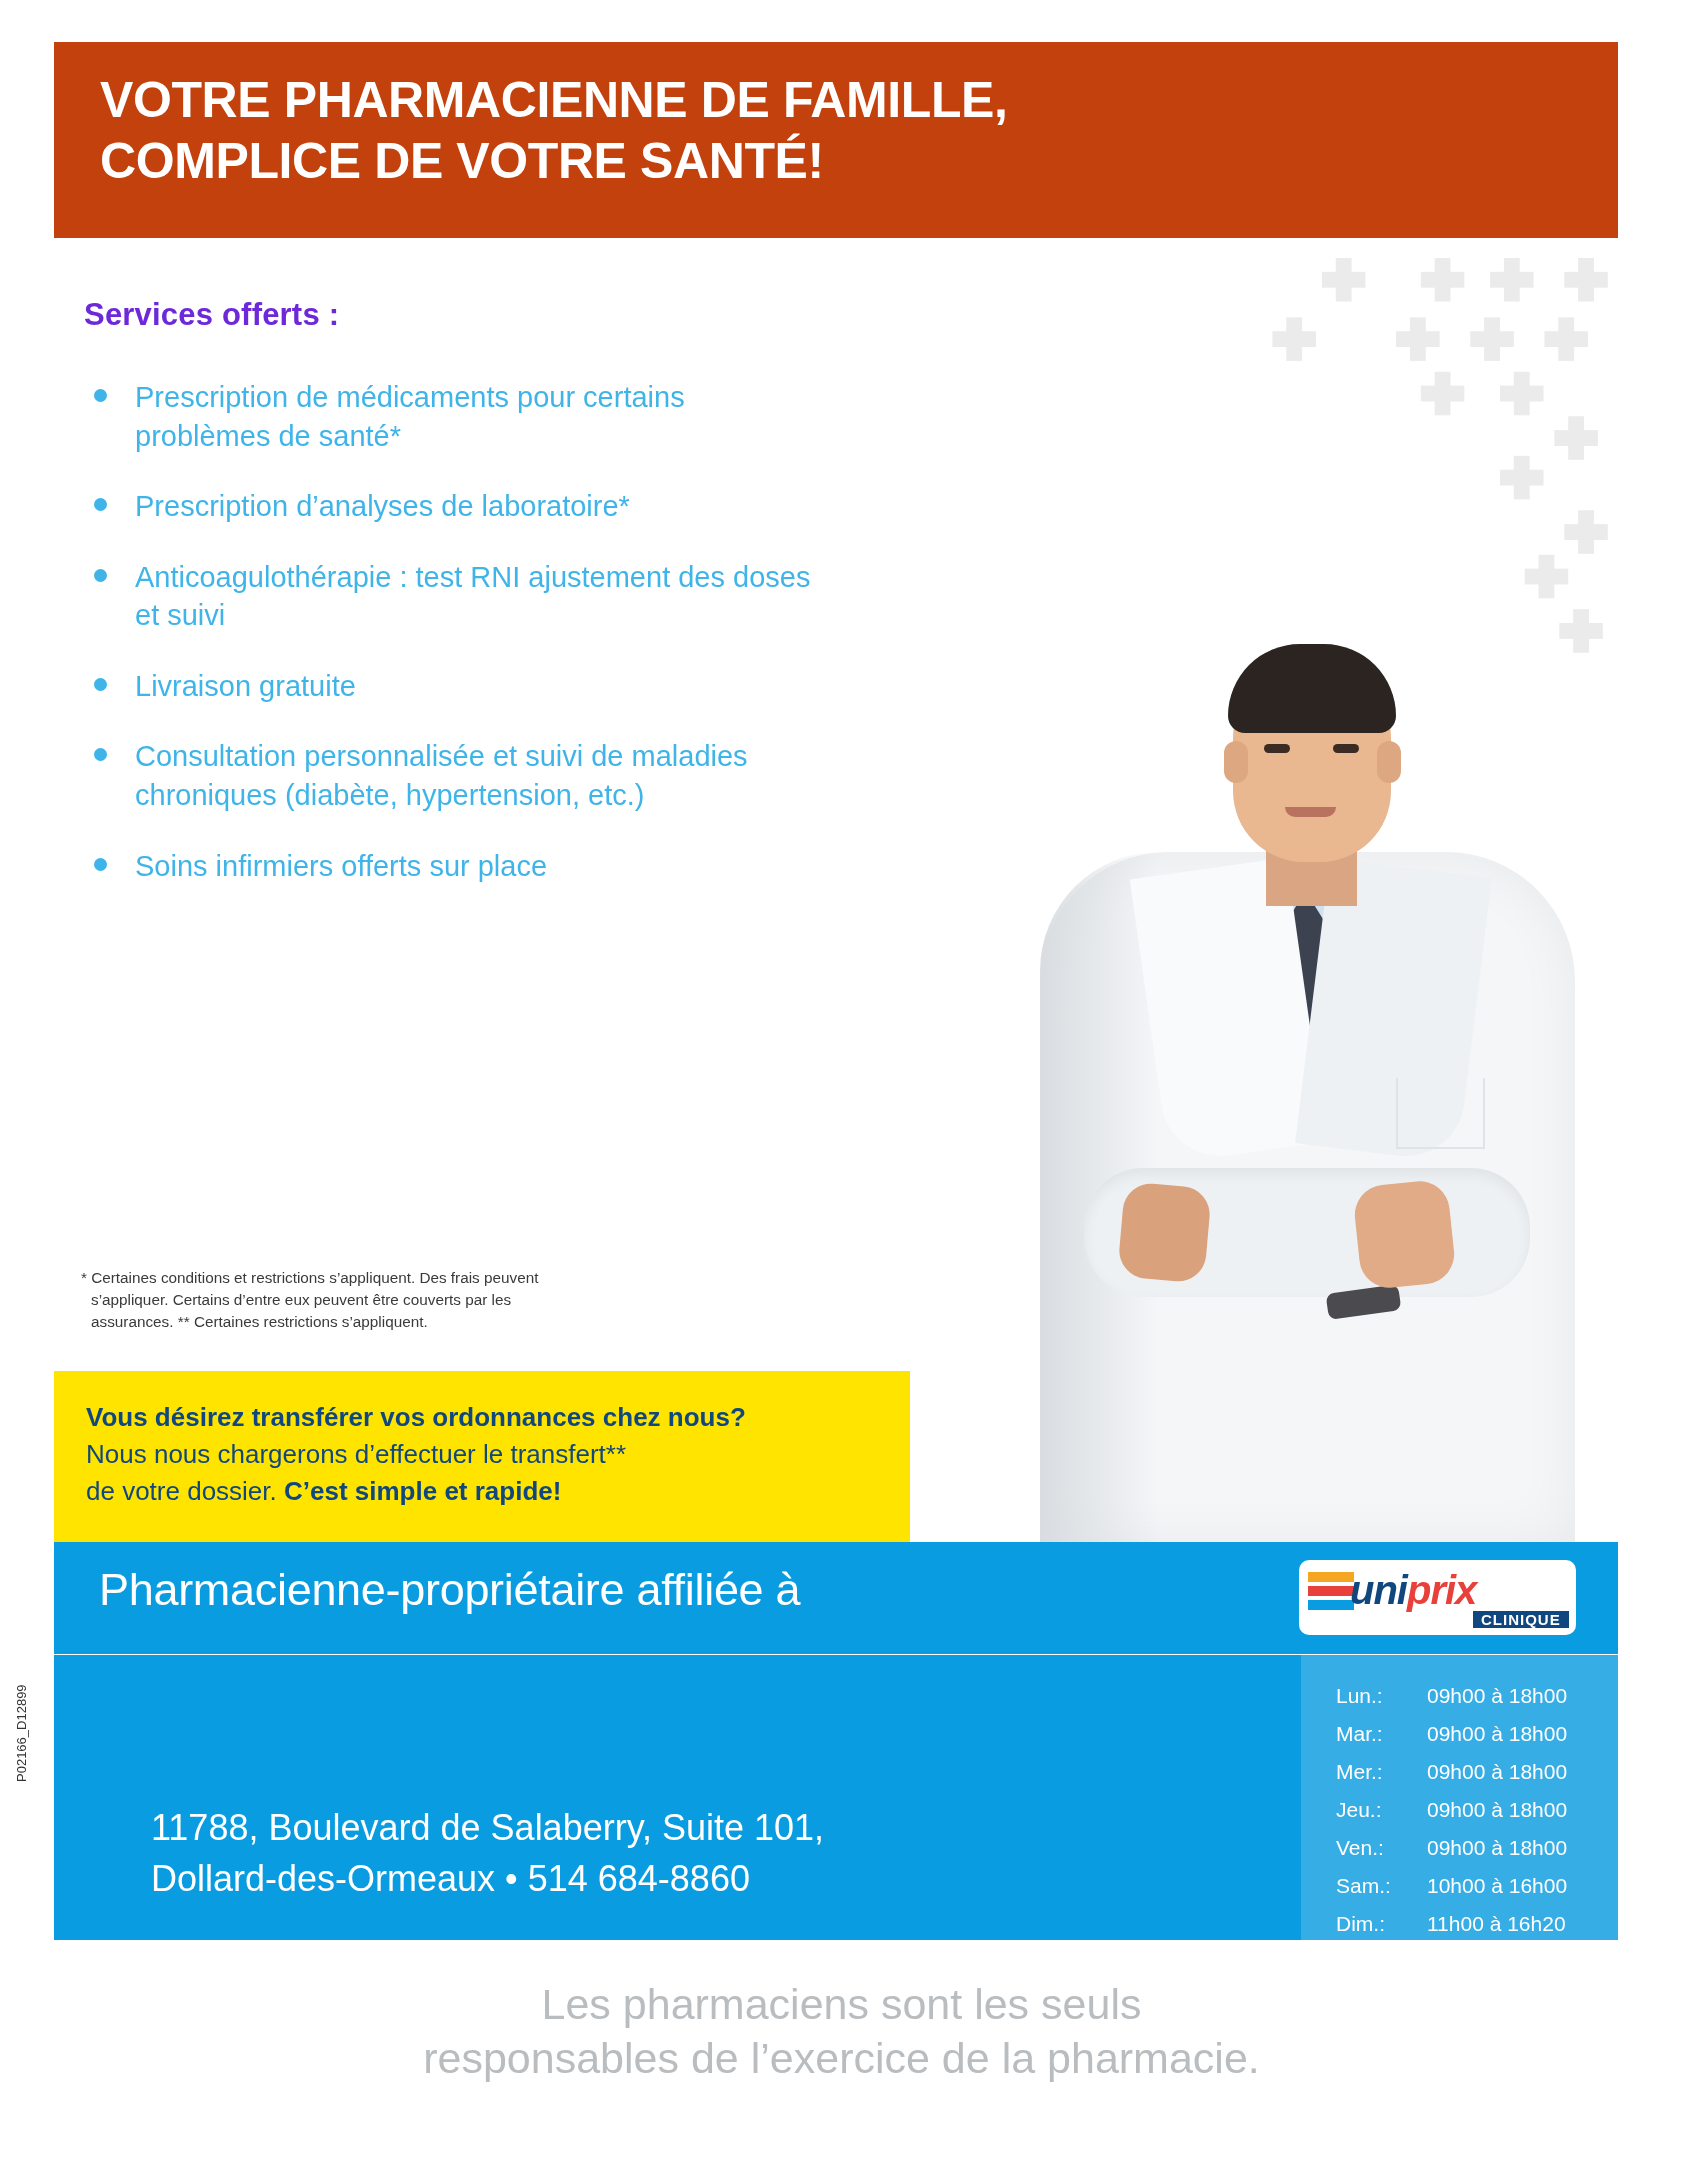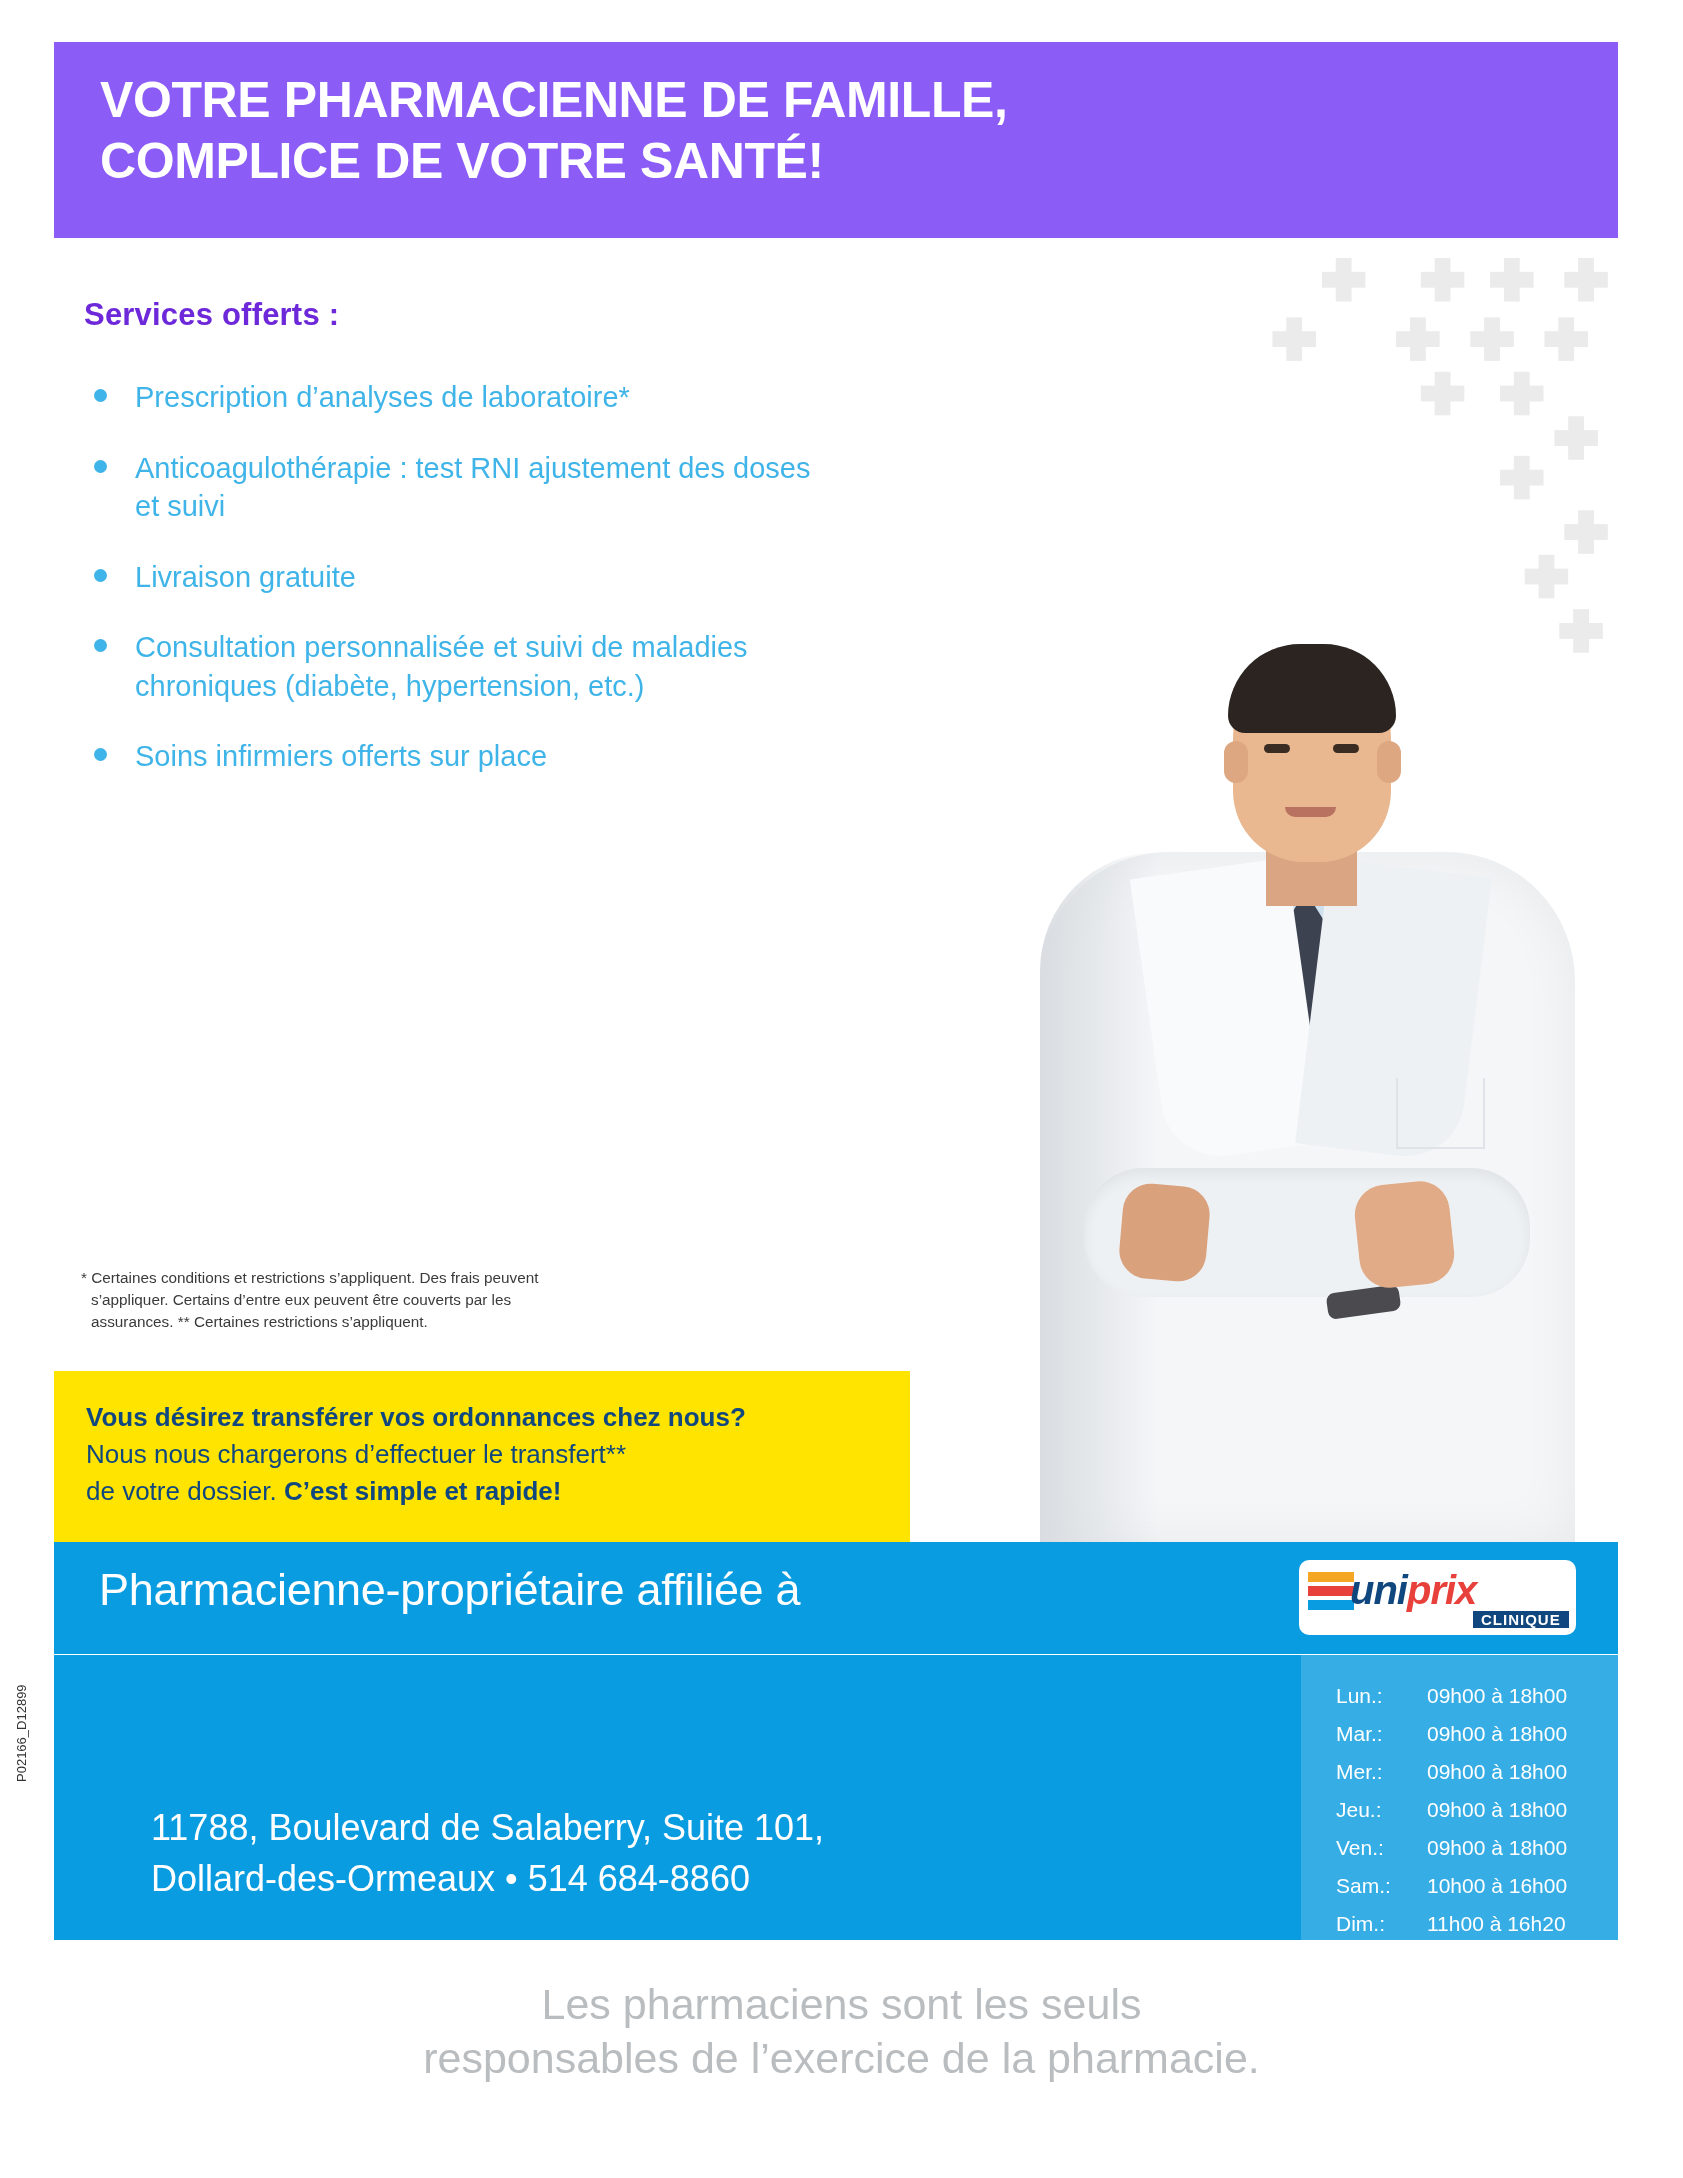--- a/index.html
+++ b/index.html
@@ -15,21 +15,21 @@
     overflow: hidden;
   }
 
   
   .header-banner {
     position: absolute;
     left: 54px;
     top: 42px;
     width: 1564px;
     height: 196px;
-    background: #8b5cf6;
+    background: #c2410c;
     box-sizing: border-box;
     padding: 28px 0 8px 46px;
   }
   .header-banner h1 {
     margin: 0;
     color: #ffffff;
     font-size: 50px;
     font-weight: bold;
     line-height: 1.22;
     letter-spacing: -0.4px;
@@ -460,20 +460,24 @@
 <div class="header-banner">
   <h1>
     <span>VOTRE PHARMACIENNE DE FAMILLE,</span><br>
     <span>COMPLICE DE VOTRE SANTÉ!</span>
   </h1>
 </div>
 
 <div class="services-title">Services offerts :</div>
 
 <ul class="services-list">
+  <li>
+    <span class="bullet"></span>
+    <span>Prescription de médicaments pour certains problèmes de santé*</span>
+  </li>
   <li>
     <span class="bullet"></span>
     <span>Prescription d’analyses de laboratoire*</span>
   </li>
   <li>
     <span class="bullet"></span>
     <span>Anticoagulothérapie : test RNI ajustement des doses et suivi</span>
   </li>
   <li>
     <span class="bullet"></span>

